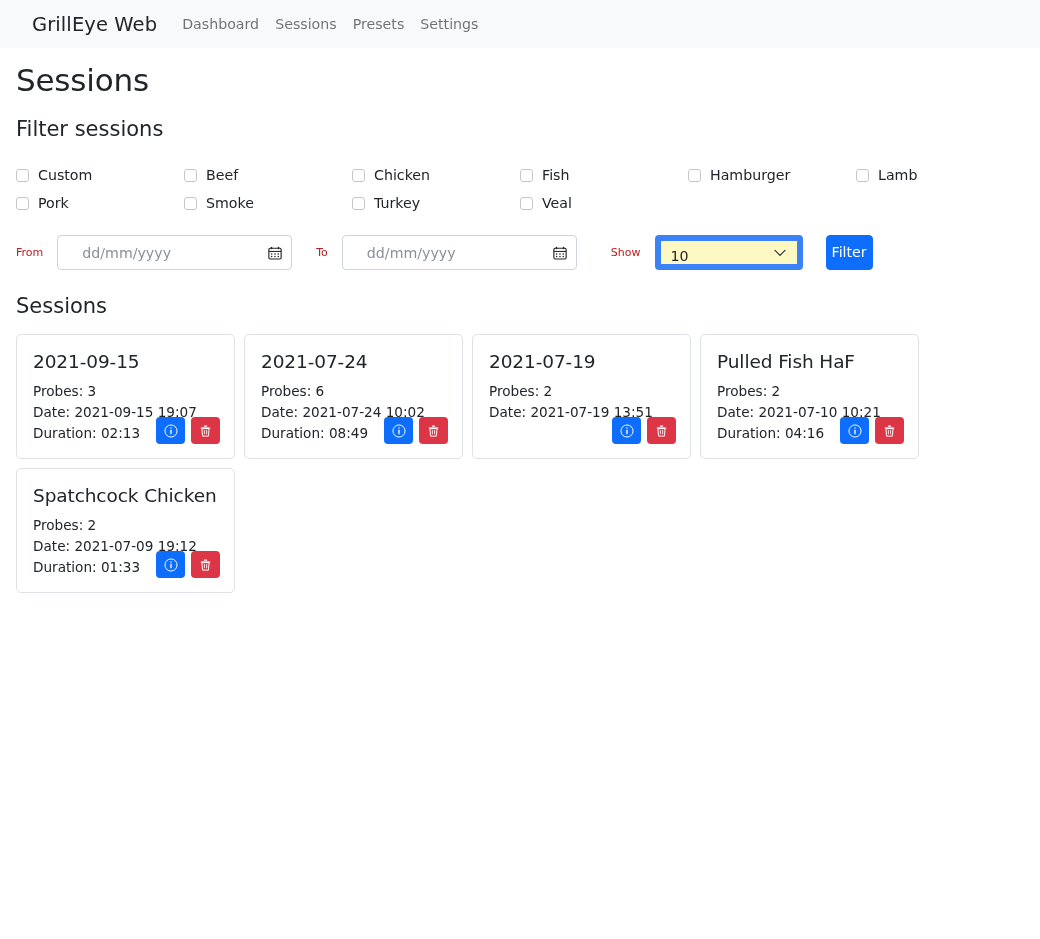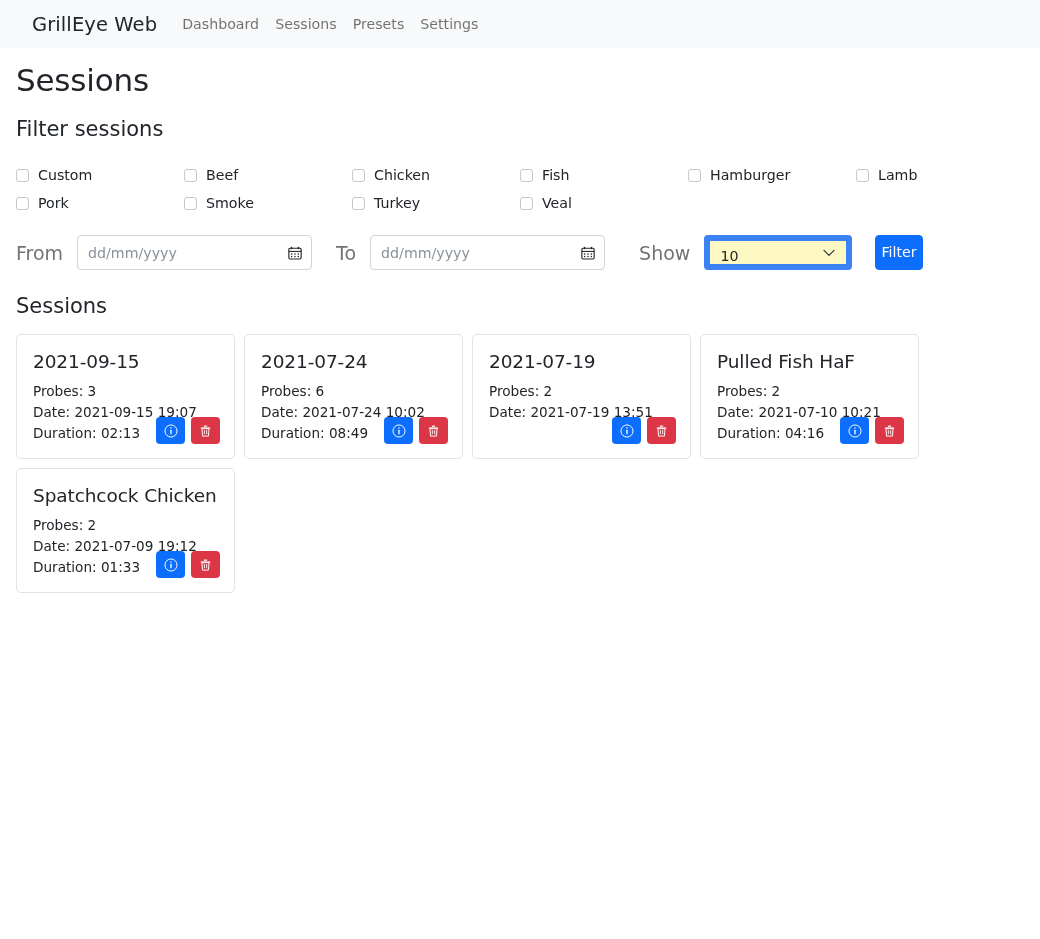--- a/index.html
+++ b/index.html
@@ -88,34 +88,34 @@
   }
 
   
   .filter-row {
     display: flex;
     align-items: center;
     margin-top: 24px;
     gap: 0;
   }
   .fr-label {
-    font-size: 19px;
-    color: #737373;
+    font-size: 11px;
+    color: #b91c1c;
     white-space: nowrap;
   }
   .date-input {
     position: relative;
     width: 235px;
     height: 35px;
     border: 1px solid #ced4da;
     border-radius: 4px;
     background: #fff;
     display: flex;
     align-items: center;
-    padding: 0 10px;
+    padding: 0 24px;
     margin-left: 14px;
     cursor: text;
   }
   .date-input .ph {
     font-size: 14.2px;
     color: #8a9199;
   }
   .cal-icon {
     position: absolute;
     right: 9px;

